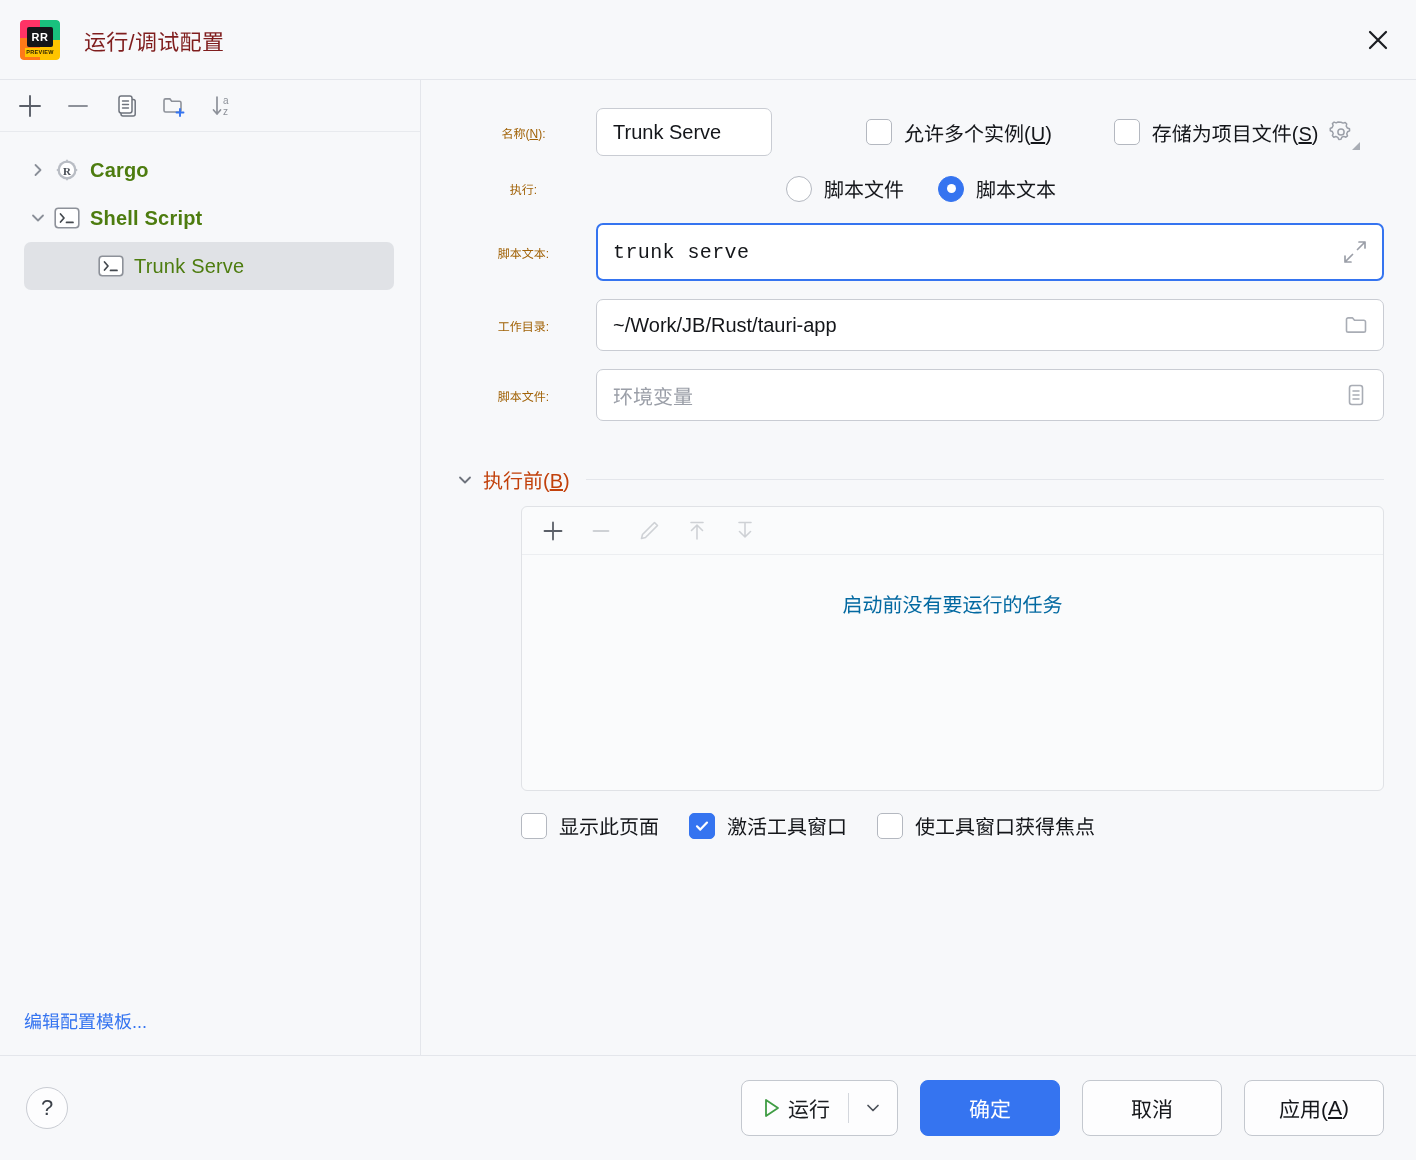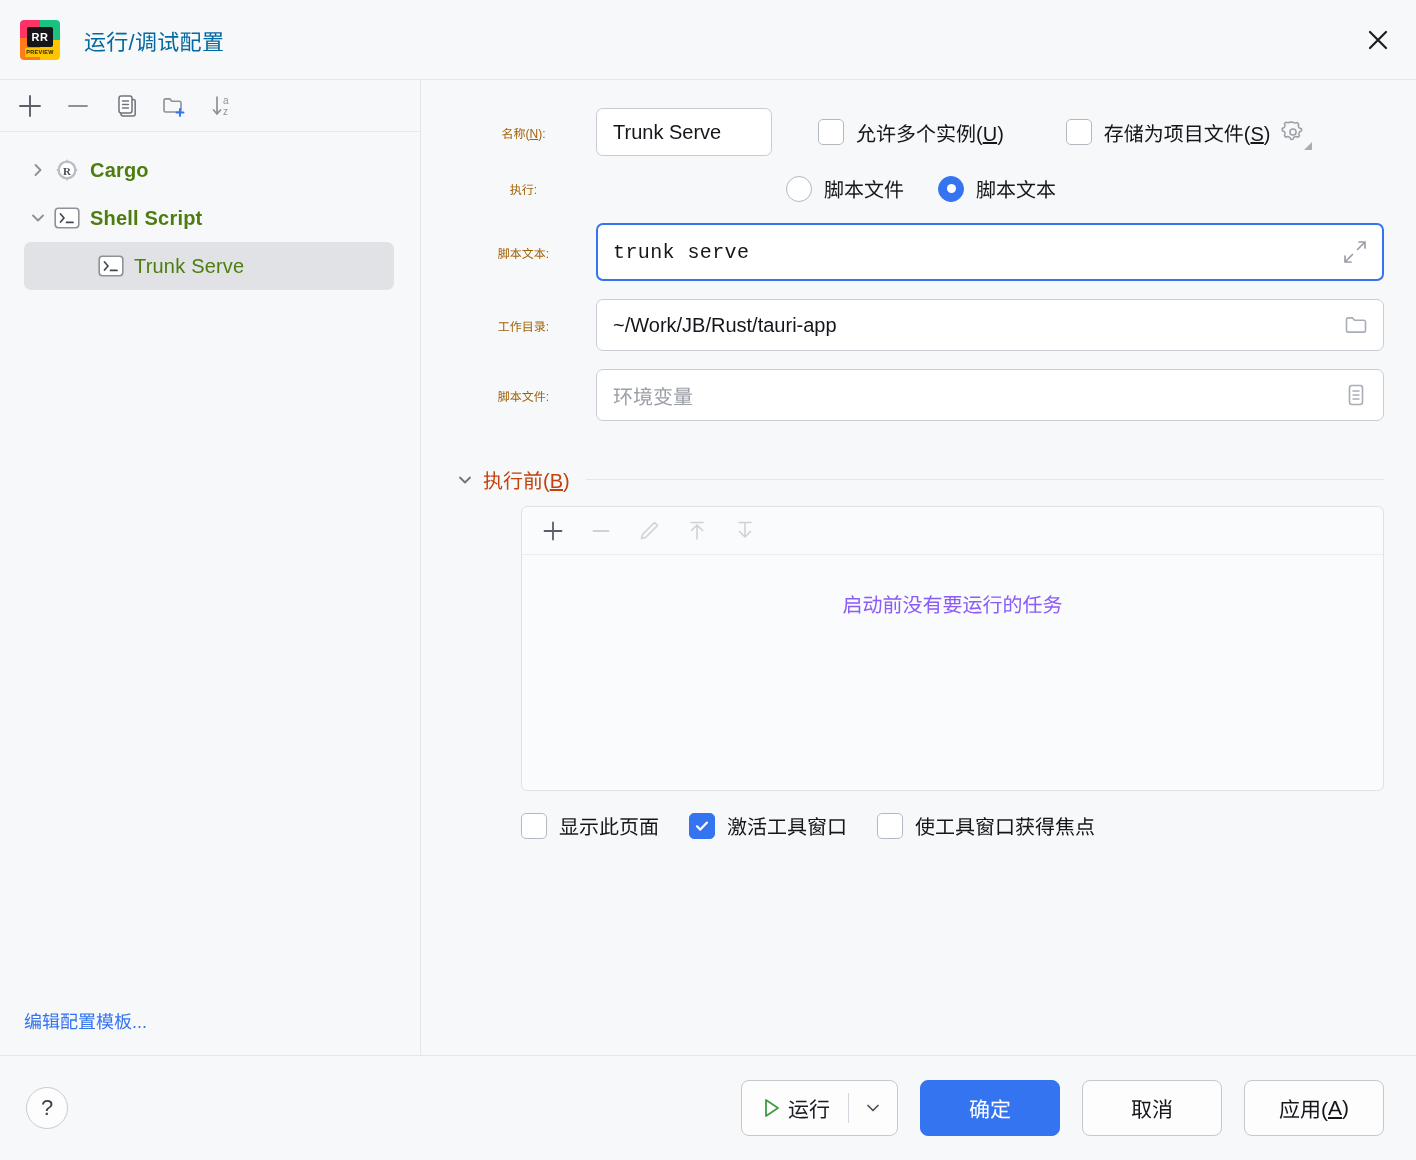--- a/index.html
+++ b/index.html
@@ -33,21 +33,21 @@
     background: #141619; border-radius: 2px;
     color: #fff; font-size: 11px; font-weight: 700; letter-spacing: .5px;
     display: flex; align-items: center; justify-content: center;
   }
   .app-icon .preview {
     position: absolute; left: 5px; bottom: 3px; width: 30px; height: 9px;
     background: #ffc400; color: #2b2300;
     font-size: 5.5px; font-weight: 700; letter-spacing: .3px;
     display: flex; align-items: center; justify-content: center;
   }
-  .dlg-title { margin-left: 24px; font-size: 22px; color: #0369a1; letter-spacing: .3px; }
+  .dlg-title { margin-left: 24px; font-size: 22px; color: #7f1d1d; letter-spacing: .3px; }
   .close-btn {
     position: absolute; right: 14px; top: 50%; transform: translateY(-50%);
     width: 48px; height: 48px; border: none; background: transparent;
     display: flex; align-items: center; justify-content: center; cursor: pointer; border-radius: 6px;
   }
 
   
   .body { flex: 1 1 auto; display: flex; min-height: 0; border-bottom: 1px solid #e4e6eb; }
 
   
@@ -104,21 +104,21 @@
   .section-head { display: flex; align-items: center; margin: 30px 0 12px 0; }
   .sec-chev { width: 28px; flex: 0 0 28px; display: flex; align-items: center; justify-content: center; color: #6e737c; cursor: pointer; }
   .sec-title { font-size: 20px; color: #c2410c; margin-left: 4px; white-space: nowrap; }
   .sec-title .mn { text-decoration: underline; }
   .sec-line { flex: 1 1 auto; height: 1px; background: #e4e6eb; margin-left: 16px; }
 
   .tasks { margin-left: 70px; border: 1px solid #e0e2e6; border-radius: 6px; background: #fafbfc; display: flex; flex-direction: column; height: 285px; }
   .tasks-tb { height: 48px; flex: 0 0 48px; display: flex; align-items: center; gap: 6px; padding-left: 10px; border-bottom: 1px solid #eceef1; }
   .mini-btn { width: 42px; height: 38px; display: flex; align-items: center; justify-content: center; border: none; background: transparent; cursor: pointer; border-radius: 5px; }
   .mini-btn.disabled { cursor: default; opacity: .45; }
-  .tasks-empty { flex: 1 1 auto; display: flex; align-items: flex-start; justify-content: center; padding-top: 34px; font-size: 20px; color: #8b5cf6; }
+  .tasks-empty { flex: 1 1 auto; display: flex; align-items: flex-start; justify-content: center; padding-top: 34px; font-size: 20px; color: #0369a1; }
 
   .opts-row { display: flex; align-items: center; gap: 30px; margin: 20px 0 0 70px; }
 
   
   .footer { height: 104px; flex: 0 0 104px; display: flex; align-items: center; padding: 0 32px 0 26px; background: #f7f8fa; }
   .help-btn { width: 42px; height: 42px; border-radius: 50%; border: 1.4px solid #c9ccd3; background: #fdfdfe; display: flex; align-items: center; justify-content: center; cursor: pointer; font-size: 22px; color: #3c4149; }
   .f-spacer { flex: 1 1 auto; }
   .btn {
     height: 56px; min-width: 140px; padding: 12px 26px; border: 1px solid #c4c8cf; border-radius: 8px;
     background: #fdfdfe; font-size: 21px; color: #14161a; cursor: pointer;
@@ -242,21 +242,21 @@
       </div>
     </div>
 
     <div class="content">
 
       <div class="row" style="margin-bottom:18px;">
         <span class="lbl">名称(<span class="mn">N</span>):</span>
         <div class="inp name">
           <span class="val">Trunk Serve</span>
         </div>
-        <label class="cb" style="margin-left:46px;text-align:right;">
+        <label class="cb" style="margin-left:94px;text-align:right;">
           <span class="box"></span>
           <span class="cb-txt">允许多个实例(<span class="mn">U</span>)</span>
         </label>
         <label class="cb" style="margin-left:62px;">
           <span class="box"></span>
           <span class="cb-txt">存储为项目文件(<span class="mn">S</span>)</span>
         </label>
         <span class="gear-wrap">
           <svg width="30" height="30" viewBox="0 0 30 30">
             <path d="M15 5.2l2.1.9 2.1-.6 1.5 1.6-.5 2.1 1.2 1.8 2.1.7.1 2.2-2 .9-.9 2 .8 2-1.7 1.4-2-.8-2 .9-.8 2-2.2.1-1-2-2-.9-2 .7-1.4-1.7.8-2-.9-2-2-.8-.1-2.2 2-1 .9-2-.7-2 1.7-1.4 2 .8 2-.9z" fill="none" stroke="#9b9fa8" stroke-width="1.5" stroke-linejoin="round"></path>

